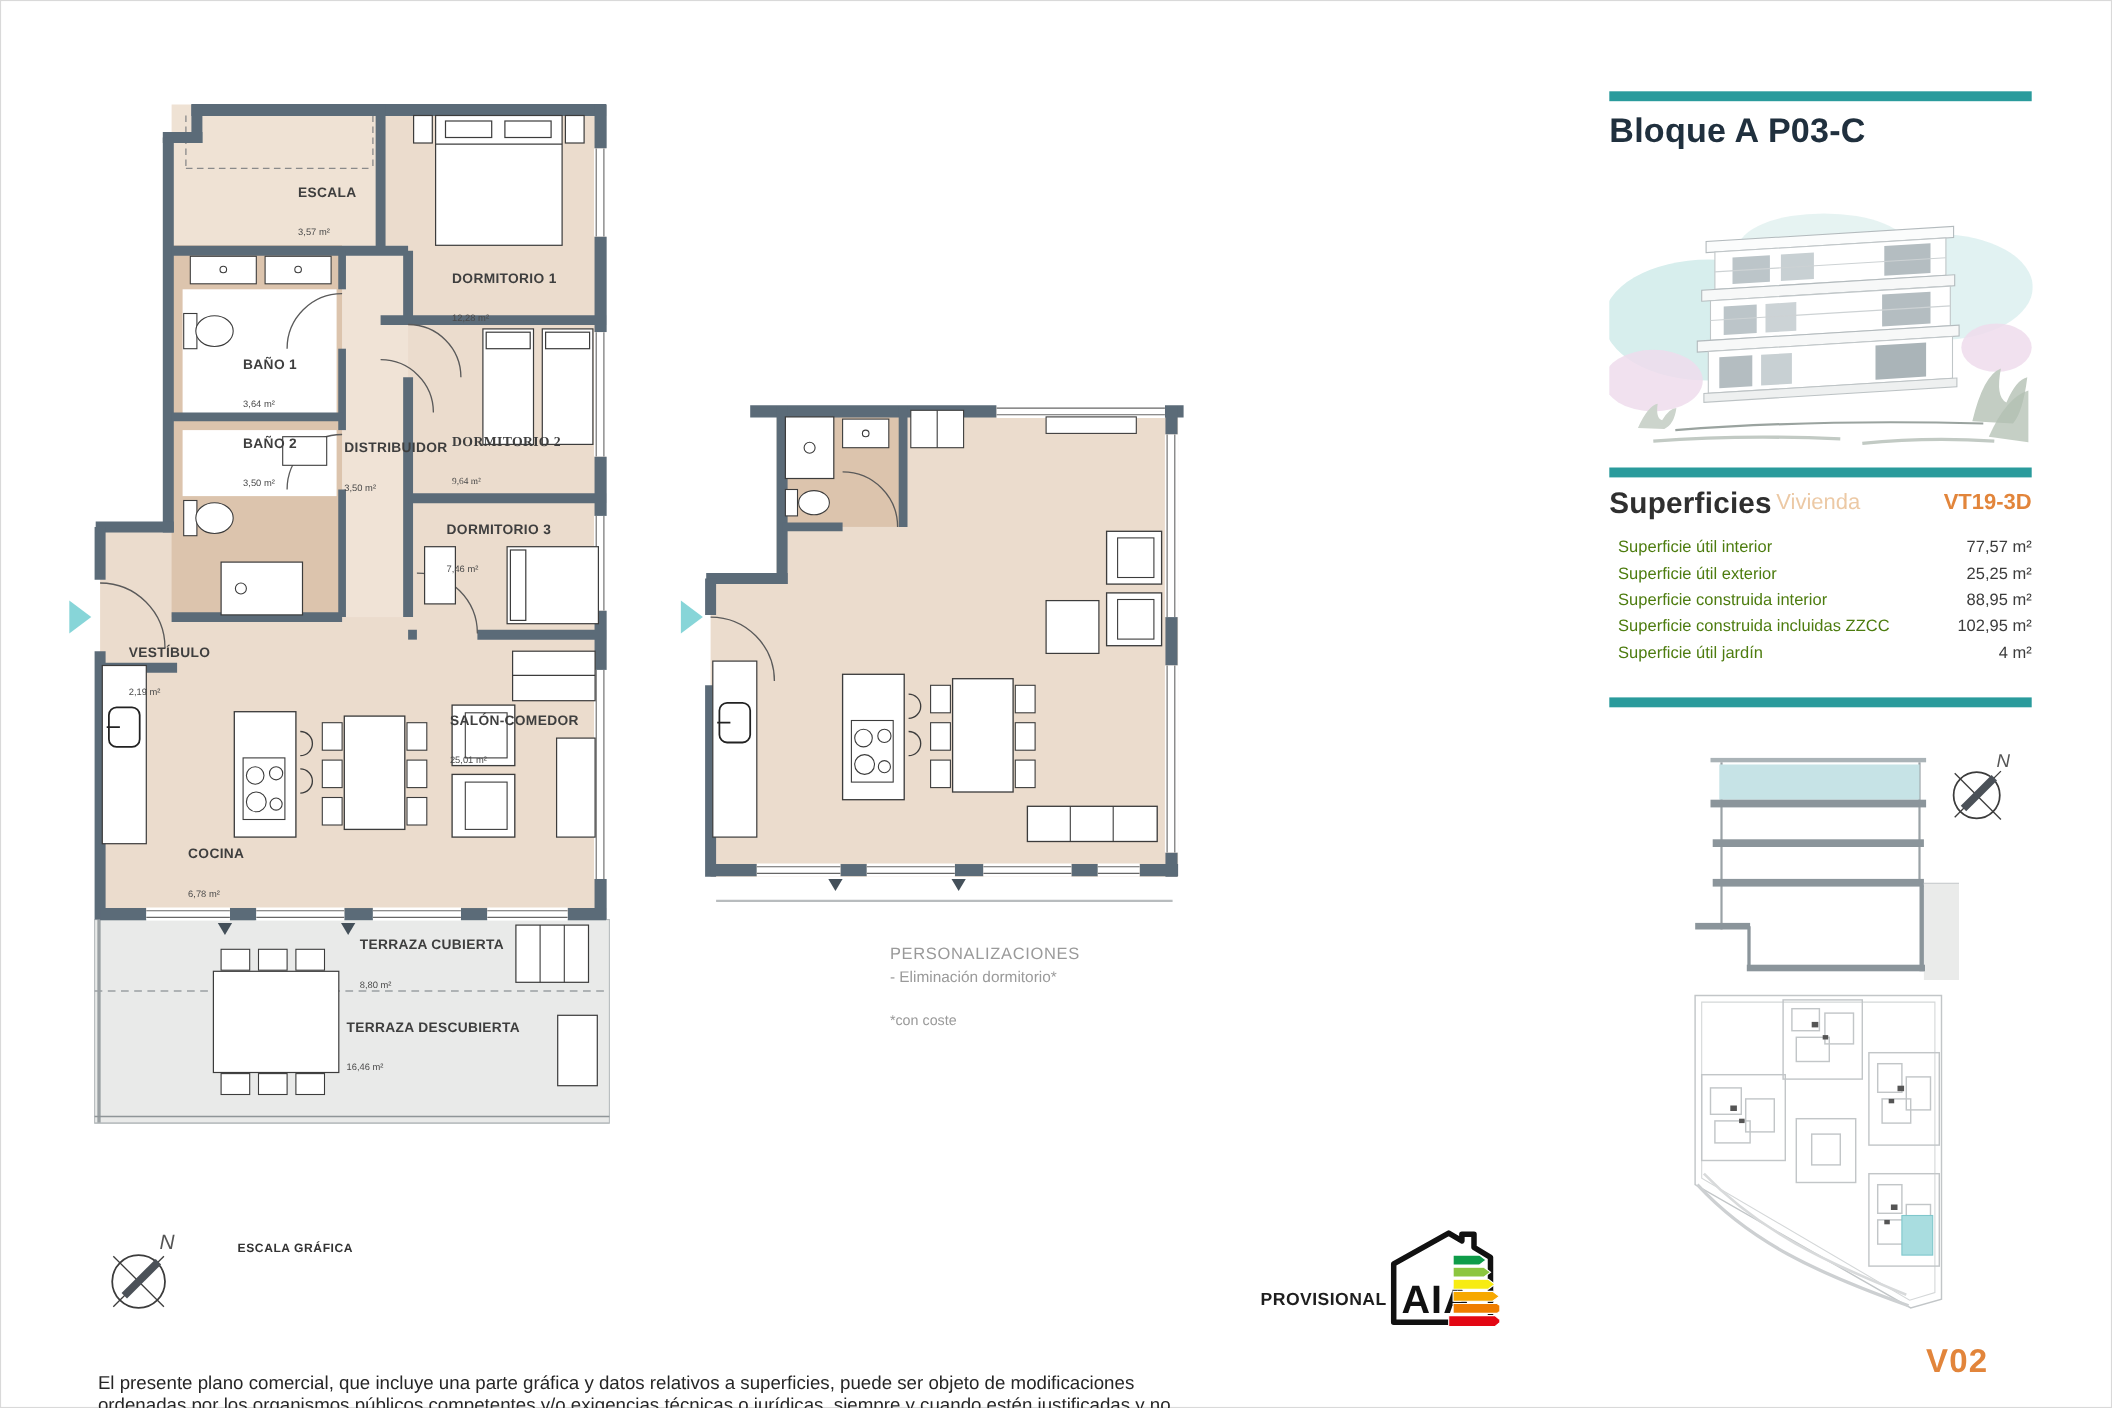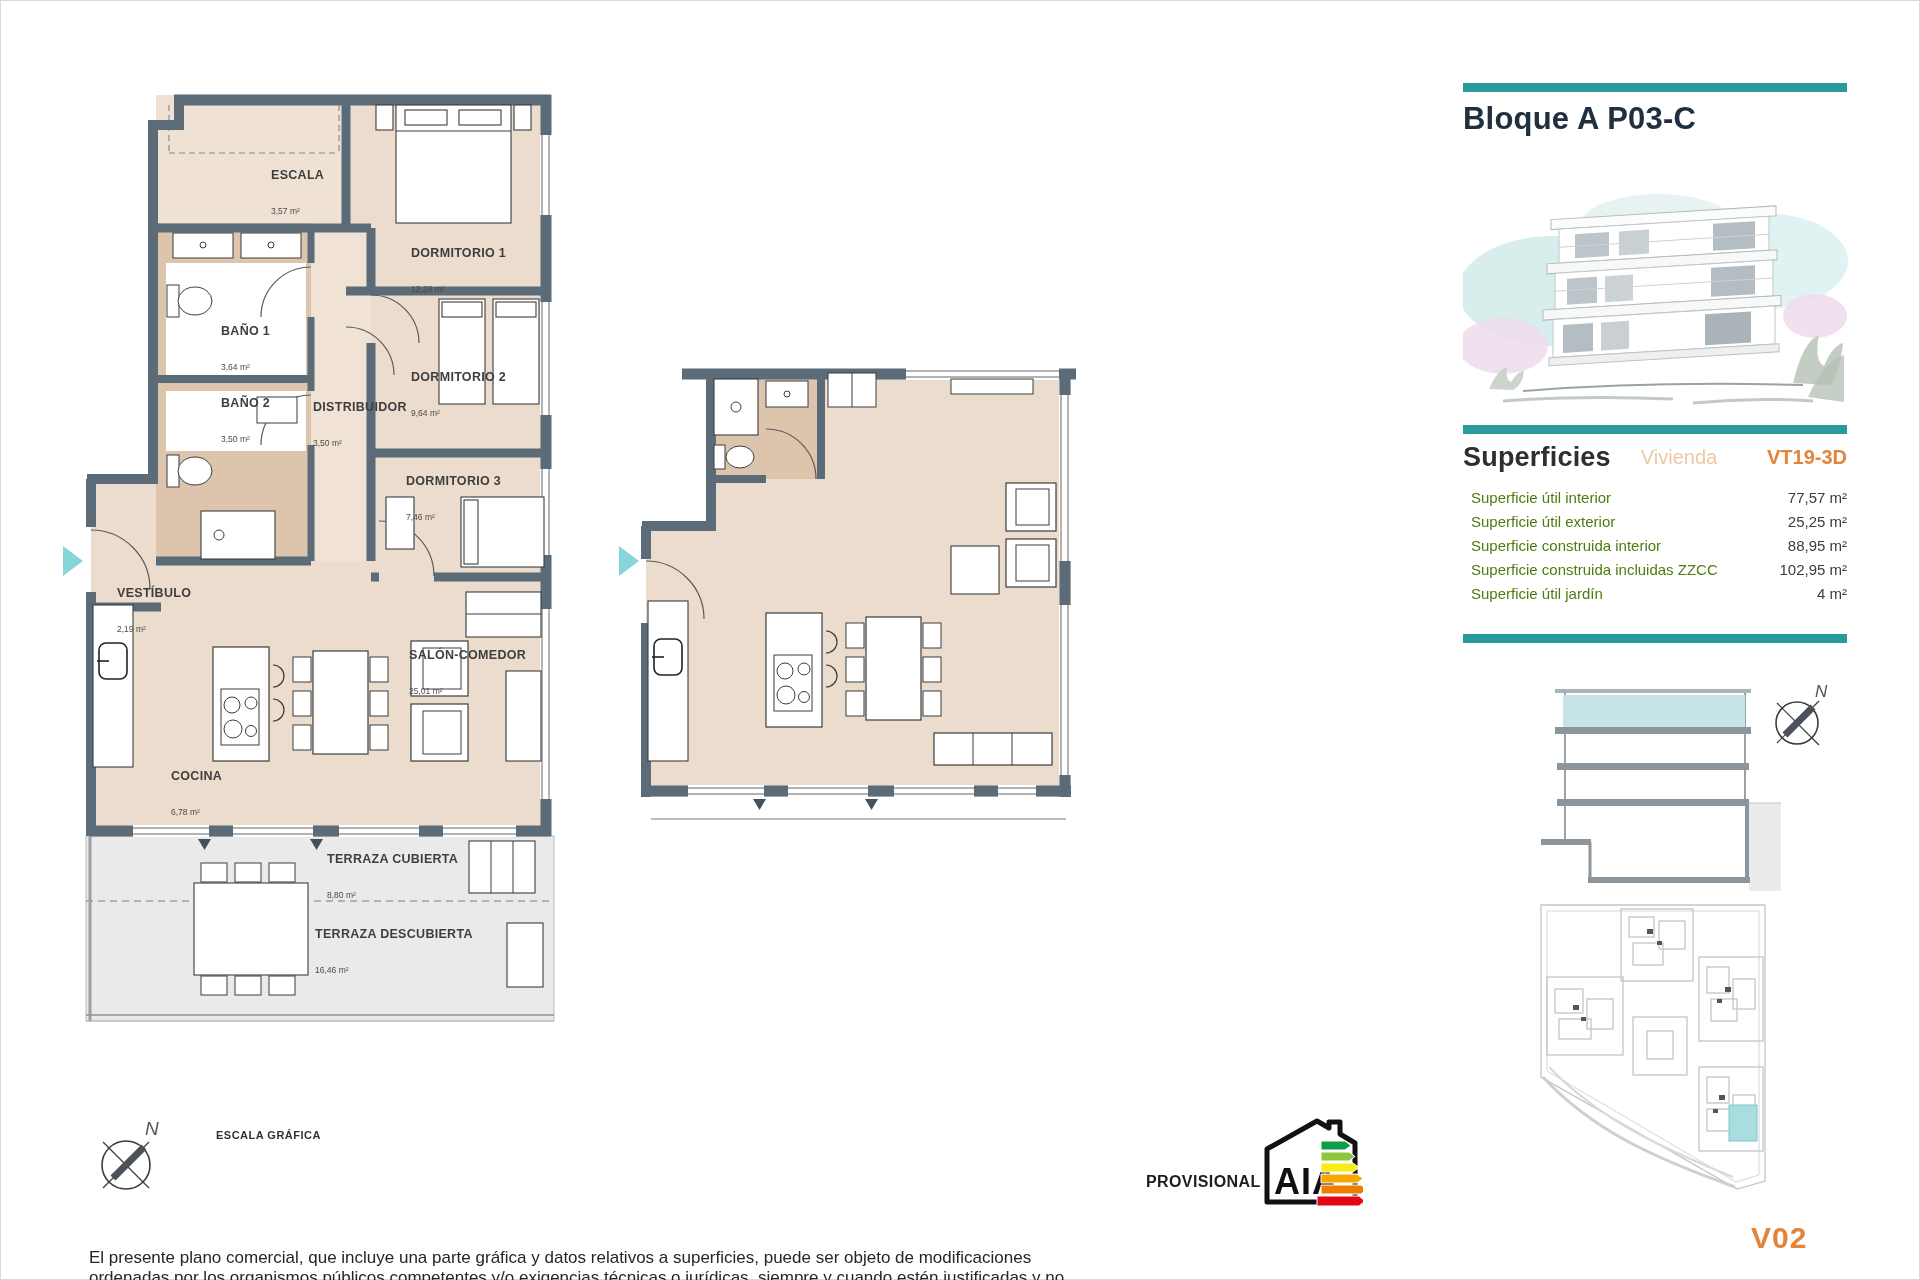--- a/index.html
+++ b/index.html
@@ -11,21 +11,21 @@
   
   .room-label{position:absolute;color:#3e3e3e;font-weight:700;font-size:12.5px;
               letter-spacing:.3px;line-height:1.1;white-space:nowrap;}
   .room-label .ra{font-weight:400;font-size:8.5px;letter-spacing:0;color:#4a4a4a;margin-top:24px;}
 
   
   .teal-bar{position:absolute;left:1462px;width:384px;height:9px;background:#2a9b9c;}
   #block-title{position:absolute;left:1462px;top:100px;font-size:31px;font-weight:700;color:#20303e;letter-spacing:.2px;}
   #superficies-head{position:absolute;left:1462px;top:441px;width:384px;display:flex;align-items:center;}
   #superficies-head .t1{font-size:27px;font-weight:700;color:#2f2f2f;letter-spacing:.2px;}
-  #superficies-head .t2{font-size:20px;color:#ecc9a5;margin-left:30px;}
+  #superficies-head .t2{font-size:20px;color:#ecc9a5;margin-left:4px;}
   #superficies-head .t3{font-size:20px;font-weight:700;color:#e2853b;margin-left:auto;}
   #superficies-table{position:absolute;left:1470px;top:484px;width:376px;}
   .sup-row{display:flex;justify-content:space-between;font-size:15px;color:#3c3c3c;padding:3.5px 0;}
   .sup-row .lab{color:#4d7c0f;}
 
   
   #personalizaciones{position:absolute;left:808px;top:858px;color:#9a9a9a;}
   #personalizaciones .pt{font-size:15px;letter-spacing:.6px;}
   #personalizaciones .pi{font-size:14px;margin-top:4px;}
   #personalizaciones .pn{font-size:13px;margin-top:24px;}
@@ -249,21 +249,21 @@
         <div class="ra">3,64 m²</div>
       </div>
     <div class="room-label" style="left:160px;top:310px;">
         <div class="rn">BAÑO 2</div>
         <div class="ra">3,50 m²</div>
       </div>
     <div class="room-label" style="left:252px;top:314px;">
         <div class="rn">DISTRIBUIDOR</div>
         <div class="ra">3,50 m²</div>
       </div>
-    <div class="room-label" style="left:350px;top:284px;">
+    <div class="room-label" style="left:350px;top:308px;font-family:Liberation Serif, serif;">
         <div class="rn">DORMITORIO 2</div>
         <div class="ra">9,64 m²</div>
       </div>
     <div class="room-label" style="left:345px;top:388px;">
         <div class="rn">DORMITORIO 3</div>
         <div class="ra">7,46 m²</div>
       </div>
     <div class="room-label" style="left:56px;top:500px;">
         <div class="rn">VESTÍBULO</div>
         <div class="ra">2,19 m²</div>
@@ -389,20 +389,25 @@
         <rect x="335" y="185" width="48" height="48" fill="#fff" stroke="#3c3c3c" stroke-width="1.1"></rect>
         <rect x="318" y="372" width="118" height="32" fill="#fff" stroke="#3c3c3c" stroke-width="1.2"></rect>
         <line x1="357" y1="372" x2="357" y2="404" stroke="#3c3c3c"></line>
           <line x1="396" y1="372" x2="396" y2="404" stroke="#3c3c3c"></line>
         <rect x="335" y="18" width="82" height="15" fill="#fff" stroke="#3c3c3c" stroke-width="1"></rect>
       </g>
       <polygon points="3,185 23,200 3,215" fill="#87d5d8"></polygon>
     </svg>
   </div>
 
+  <div id="personalizaciones">
+    <div class="pt">PERSONALIZACIONES</div>
+    <div class="pi">- Eliminación dormitorio*</div>
+    <div class="pn">*con coste</div>
+  </div>
 
   <div class="teal-bar" style="top:82px;"></div>
   <div id="block-title">Bloque A P03-C</div>
 
   <div class="abs" style="left:1462px;top:150px;width:385px;height:272px;">
     <svg viewBox="0 0 385 272" width="385" height="272">
       <ellipse cx="90" cy="140" rx="95" ry="55" fill="#d7eeed"></ellipse>
       <ellipse cx="300" cy="110" rx="85" ry="48" fill="#d7eeed" opacity=".75"></ellipse>
       <ellipse cx="40" cy="195" rx="45" ry="28" fill="#eedcec" opacity=".85"></ellipse>
       <ellipse cx="352" cy="165" rx="32" ry="22" fill="#eedcec" opacity=".85"></ellipse>

